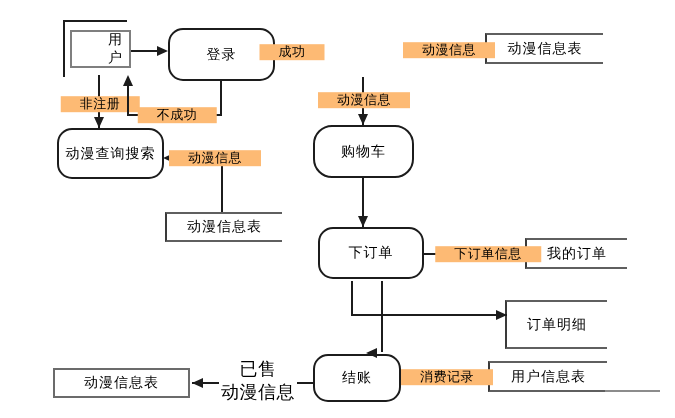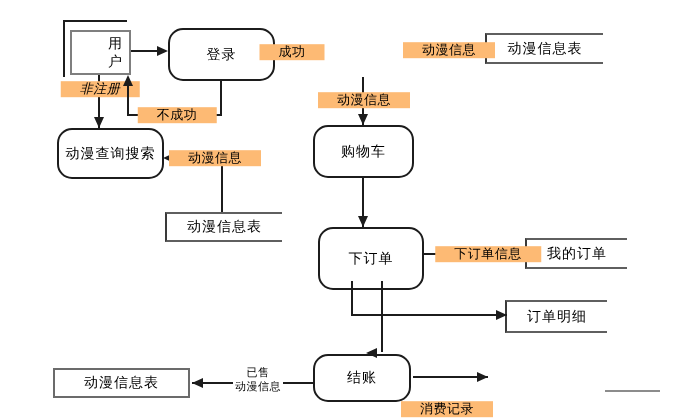--- a/index.html
+++ b/index.html
@@ -27,52 +27,53 @@
     display:flex;align-items:center;justify-content:center;
     font-size:14px;box-sizing:border-box;letter-spacing:1px;background:#fff;
   }
   .line{position:absolute;background:#1c1c1c;}
   .gline{position:absolute;background:#8c8c8c;}
   .elabel{
     position:absolute;background:#fdba74;font-size:13px;line-height:1.2;white-space:nowrap;
     transform:translate(-50%,-50%);padding:0 19px;letter-spacing:0.5px;
   }
   .elabel2{
-    position:absolute;background:#fff;font-size:11px;line-height:1.3;
+    position:absolute;background:#fff;font-size:18px;line-height:1.3;
     transform:translate(-50%,-50%);padding:0 2px;text-align:center;letter-spacing:0.5px;
   }
   .ah{position:absolute;width:0;height:0;}
   .ah-r{border-top:5px solid transparent;border-bottom:5px solid transparent;border-left:11px solid #1c1c1c;}
   .ah-l{border-top:5px solid transparent;border-bottom:5px solid transparent;border-right:11px solid #1c1c1c;}
   .ah-d{border-left:5px solid transparent;border-right:5px solid transparent;border-top:11px solid #1c1c1c;}
   .ah-u{border-left:5px solid transparent;border-right:5px solid transparent;border-bottom:11px solid #1c1c1c;}
   .wm{
     position:absolute;right:2px;top:388px;color:#b4b4b7;font-size:19px;letter-spacing:0.5px;
     white-space:nowrap;
   }
 </style>
 </head>
 <body>
 
 <div id="canvas">
 
   <div class="line" style="left:63px;top:20px;width:64px;height:2px;"></div>
   <div class="line" style="left:63px;top:20px;width:2px;height:57px;"></div>
-  <div class="entity" style="left:70px;top:30px;width:61px;height:45px;padding-left:36px;">用户</div>
+  <div class="entity" style="left:70px;top:30px;width:61px;height:38px;padding-left:36px;">用户</div>
 
   <div class="node" style="left:168px;top:28px;width:107px;height:53px;text-align:center;">登录</div>
   <div class="node" style="left:57px;top:128px;width:107px;height:51px;">动漫查询搜索</div>
-  <div class="node" style="left:313px;top:125px;width:101px;height:53px;">购物车</div>
-  <div class="node" style="left:318px;top:227px;width:106px;height:63px;">下订单</div>
-  <div class="node" style="left:313px;top:354px;width:98px;height:48px;">结账</div>
+  <div class="node" style="left:313px;top:125px;width:101px;height:53px;border-radius:19px;">购物车</div>
+  <div class="node" style="left:318px;top:227px;width:106px;height:52px;">下订单</div>
+  <div class="node" style="left:313px;top:354px;width:88px;height:48px;">结账</div>
 
   <div class="store" style="left:485px;top:33px;width:118px;height:31px;">动漫信息表</div>
   <div class="store" style="left:165px;top:212px;width:117px;height:30px;">动漫信息表</div>
   <div class="store" style="left:525px;top:238px;width:102px;height:31px;">我的订单</div>
-  <div class="store" style="left:505px;top:300px;width:102px;height:33px;">订单明细</div>
+  <div class="store" style="left:505px;top:300px;width:102px;height:49px;">订单明细</div>
+  <div class="store" style="left:488px;top:361px;width:119px;height:31px;">用户信息表</div>
   <div class="gline" style="left:605px;top:390px;width:55px;height:2px;"></div>
   <div class="rectstore" style="left:53px;top:368px;width:137px;height:30px;">动漫信息表</div>
 
   <div class="line" style="left:131px;top:50px;width:30px;height:2px;"></div>
   <div class="ah ah-r" style="left:157px;top:46px;"></div>
 
   <div class="line" style="left:275px;top:51px;width:30px;height:2px;"></div>
   <div class="ah ah-r" style="left:301px;top:47px;"></div>
   <div class="elabel" style="left:292px;top:52px;">成功</div>
 
@@ -82,21 +83,21 @@
 
   <div class="line" style="left:362px;top:77px;width:2px;height:48px;"></div>
   <div class="ah ah-d" style="left:358px;top:114px;"></div>
   <div class="elabel" style="left:364px;top:100px;">动漫信息</div>
 
   <div class="line" style="left:362px;top:178px;width:2px;height:49px;"></div>
   <div class="ah ah-d" style="left:358px;top:216px;"></div>
 
   <div class="line" style="left:98px;top:75px;width:2px;height:53px;"></div>
   <div class="ah ah-d" style="left:94px;top:117px;"></div>
-  <div class="elabel" style="left:100px;top:89px;font-style:italic;">非注册</div>
+  <div class="elabel" style="left:100px;top:104px;">非注册</div>
 
   <div class="line" style="left:220px;top:81px;width:2px;height:35px;"></div>
   <div class="line" style="left:127px;top:114px;width:95px;height:2px;"></div>
   <div class="line" style="left:127px;top:83px;width:2px;height:33px;"></div>
   <div class="ah ah-u" style="left:123px;top:75px;"></div>
   <div class="elabel" style="left:177px;top:115px;">不成功</div>
 
   <div class="line" style="left:221px;top:158px;width:2px;height:54px;"></div>
   <div class="line" style="left:167px;top:157px;width:56px;height:2px;"></div>
   <div class="ah ah-l" style="left:163px;top:153px;"></div>
@@ -108,20 +109,20 @@
 
   <div class="line" style="left:351px;top:281px;width:2px;height:35px;"></div>
   <div class="line" style="left:351px;top:314px;width:156px;height:2px;"></div>
   <div class="ah ah-r" style="left:496px;top:310px;"></div>
 
   <div class="line" style="left:381px;top:281px;width:2px;height:71px;"></div>
   <div class="ah ah-l" style="left:366px;top:348px;"></div>
 
   <div class="line" style="left:413px;top:376px;width:75px;height:2px;"></div>
   <div class="ah ah-r" style="left:477px;top:372px;"></div>
-  <div class="elabel" style="left:447px;top:377px;margin-top:32px;">消费记录</div>
+  <div class="elabel" style="left:447px;top:377px;">消费记录</div>
 
   <div class="line" style="left:192px;top:382px;width:121px;height:2px;"></div>
   <div class="ah ah-l" style="left:192px;top:378px;"></div>
   <div class="elabel2" style="left:258px;top:380px;"><span>已售</span><br>
     <span>动漫信息</span></div>
 
 </div>
 
 </body></html>

